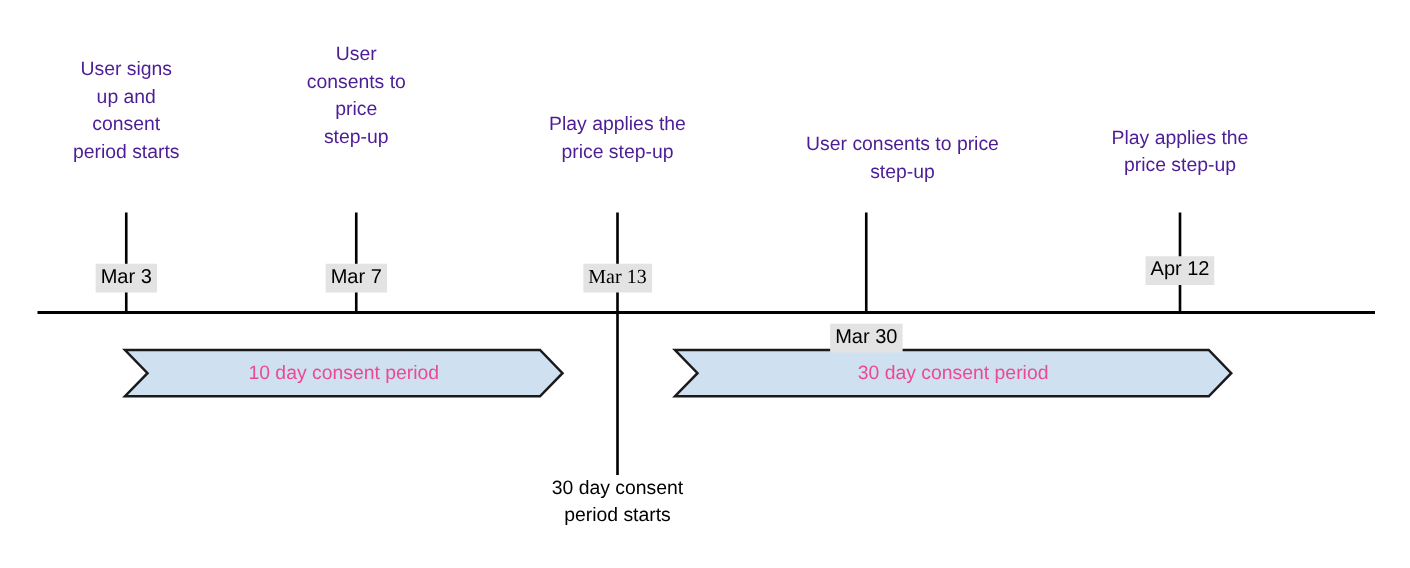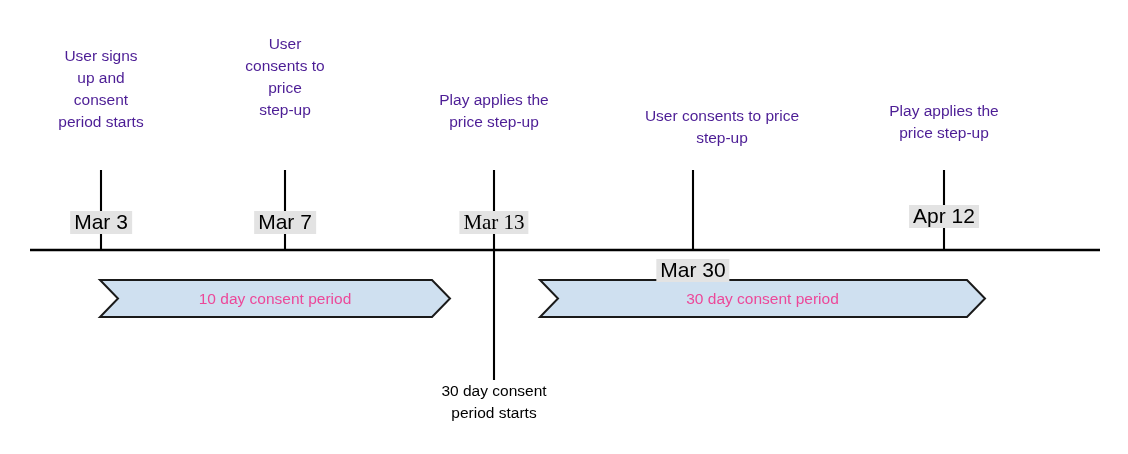--- a/index.html
+++ b/index.html
@@ -29,21 +29,21 @@
     position: absolute;
     text-align: center;
     font-size: 15.5px;
     line-height: 22px;
     color: #4c1d95;
     white-space: pre-line;
     transform: translateX(-50%);
   }
   .date-chip {
     position: absolute;
-    font-size: 21px;
+    font-size: 16px;
     line-height: 20px;
     background: #e3e3e3;
     color: #000000;
     padding: 1px 4px 2px 4px;
     transform: translateX(-50%);
     white-space: nowrap;
   }
   .band-label {
     position: absolute;
     font-size: 15.5px;

